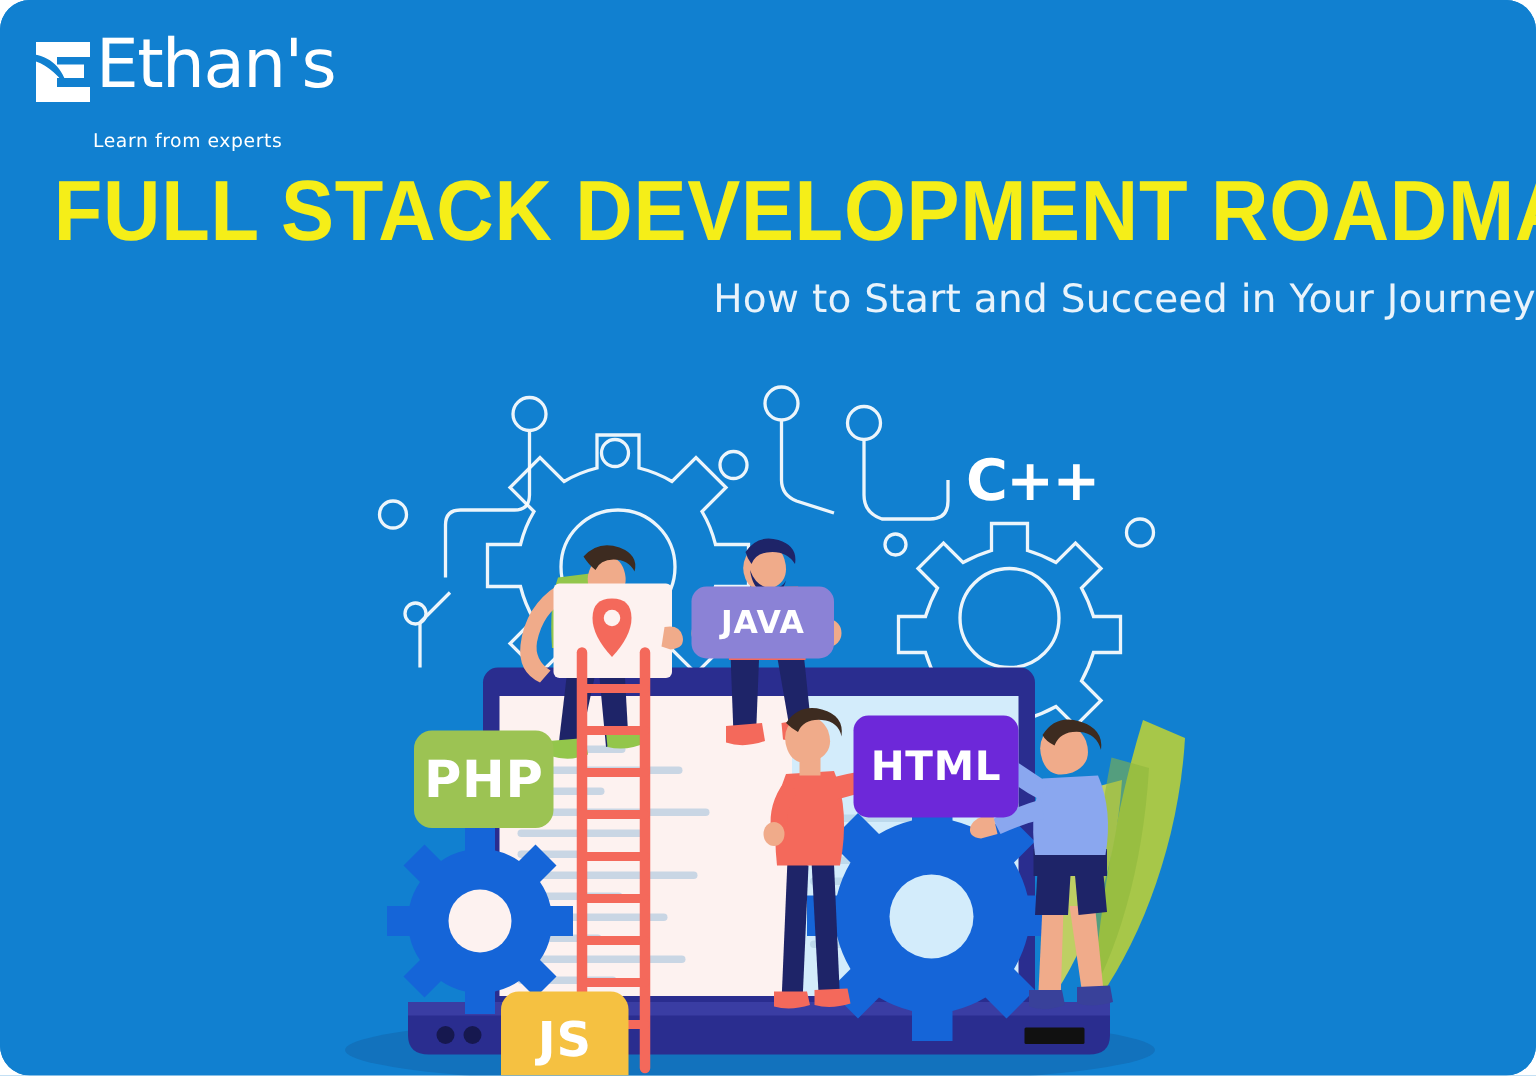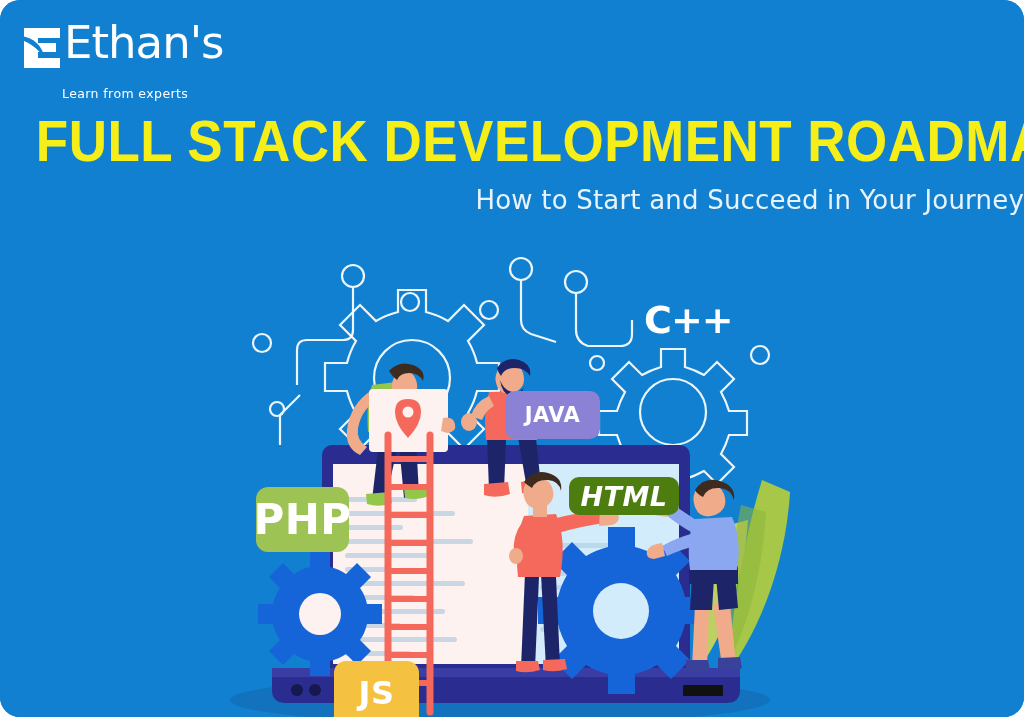--- a/index.html
+++ b/index.html
@@ -98,40 +98,38 @@
     display: flex;
     align-items: center;
     justify-content: center;
     color: #ffffff;
     font-family: "DejaVu Sans", sans-serif;
     font-weight: bold;
     border-radius: 12px;
     letter-spacing: 0.5px;
   }
   #badge-php {
-    left: 256px; top: 487px;
+    left: 276px; top: 487px;
     width: 93px; height: 65px;
     background: #9cc353;
-    font-size: 42px;
+    font-size: 34px;
   }
   #badge-java {
     left: 461px; top: 391px;
     width: 95px; height: 48px;
     background: #8b82d6;
     font-size: 21px;
     border-radius: 10px;
-    margin-left: 44px;
   }
   #badge-html {
     left: 569px; top: 477px;
-    width: 110px; height: 38px;
-    background: #4d7c0f;
+    width: 110px; height: 68px;
+    background: #6d28d9;
     font-size: 27px;
     border-radius: 10px;
-    font-style: italic;
   }
   #badge-js {
     left: 334px; top: 661px;
     width: 85px; height: 76px;
     background: #f5c141;
     font-size: 32px;
     border-radius: 12px 12px 0 0;
     align-items: flex-start;
     padding-top: 13px;
     box-sizing: border-box;

